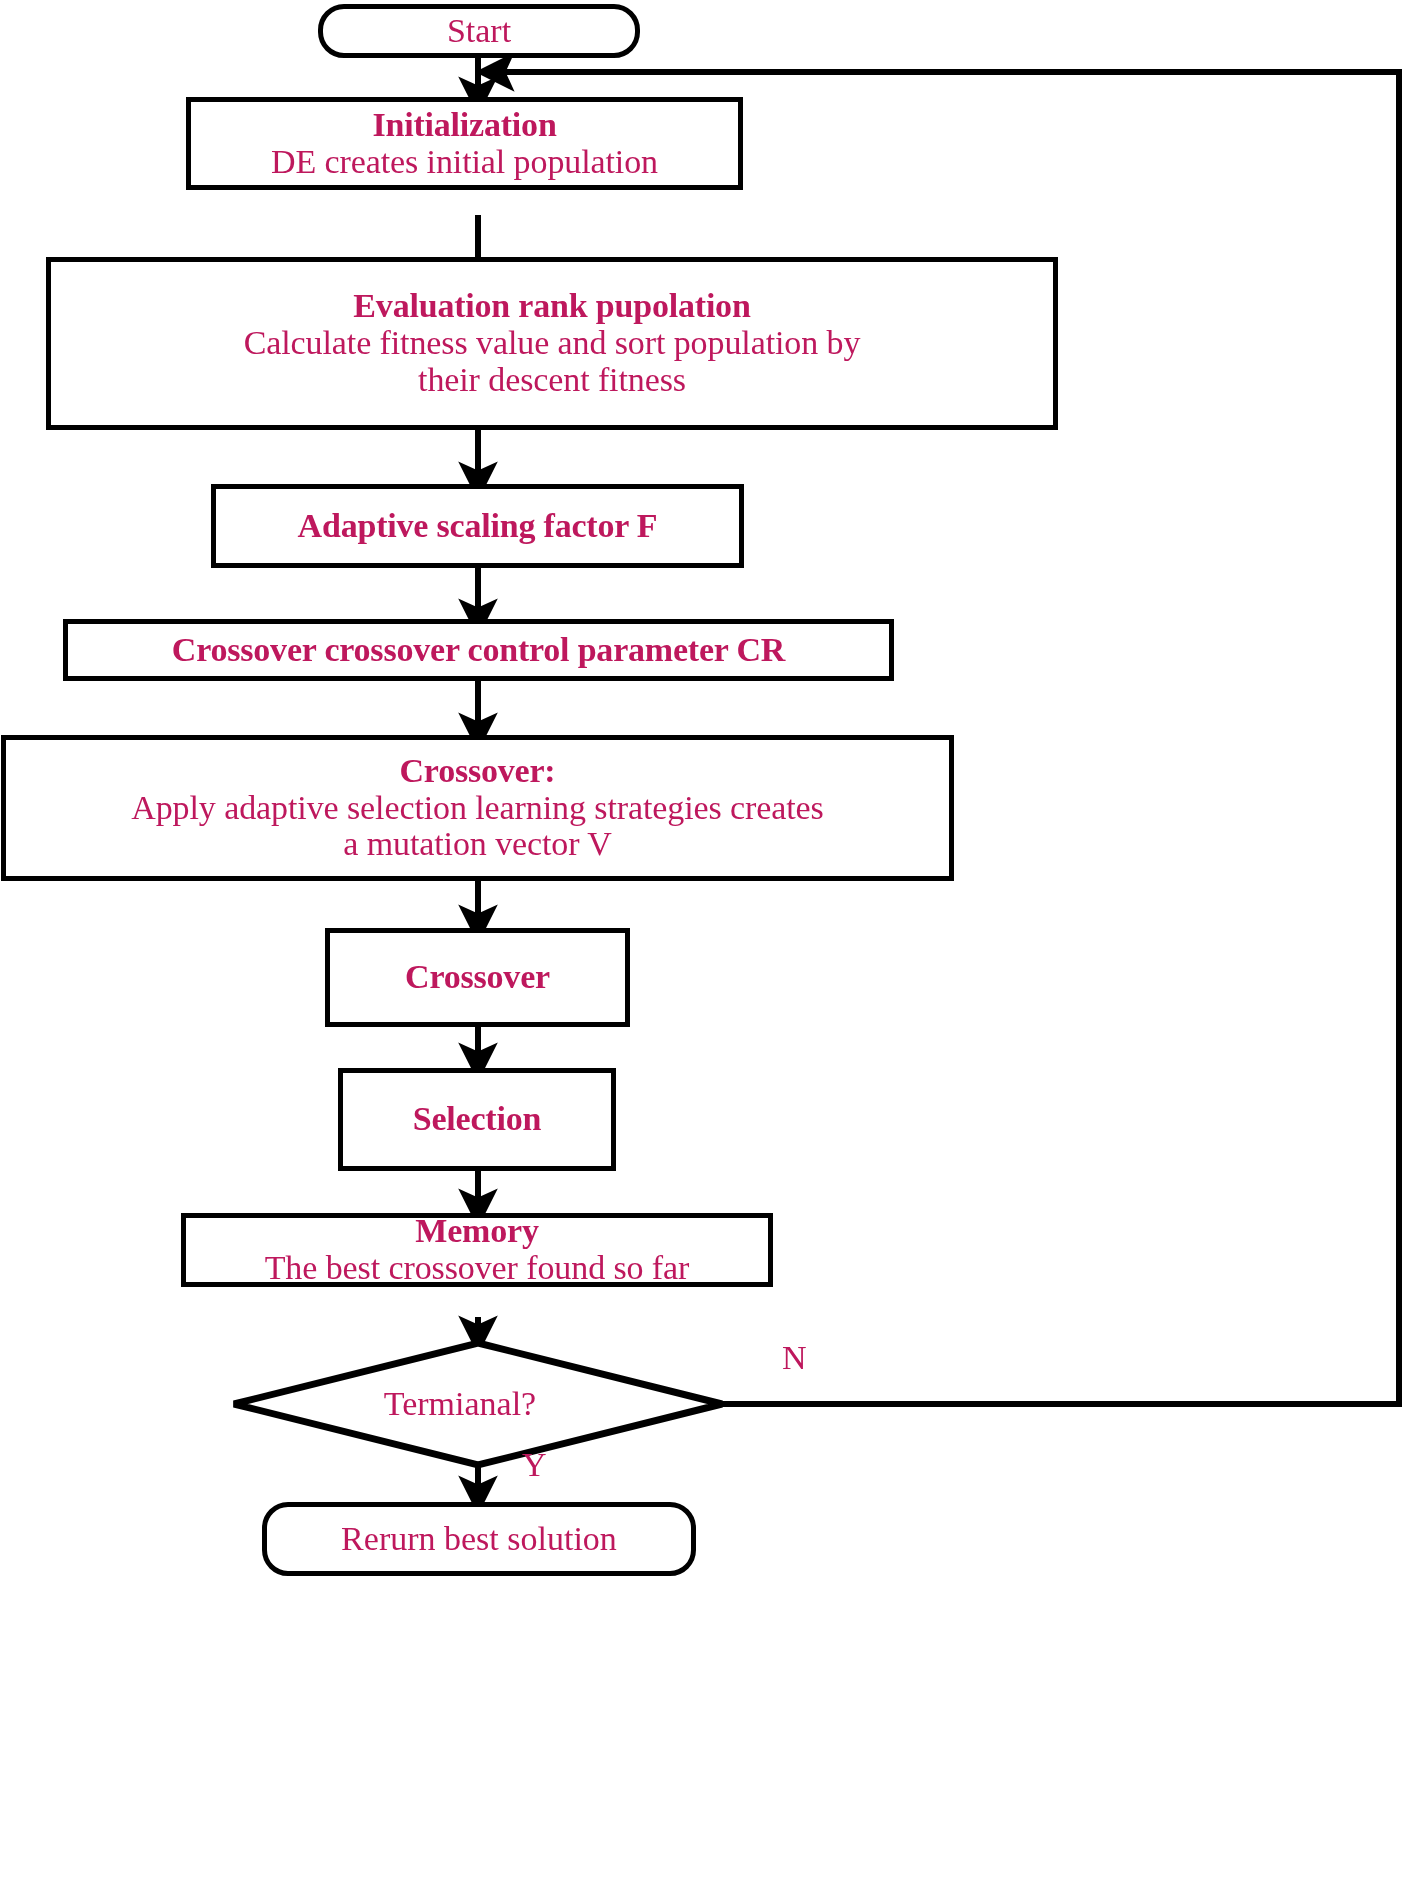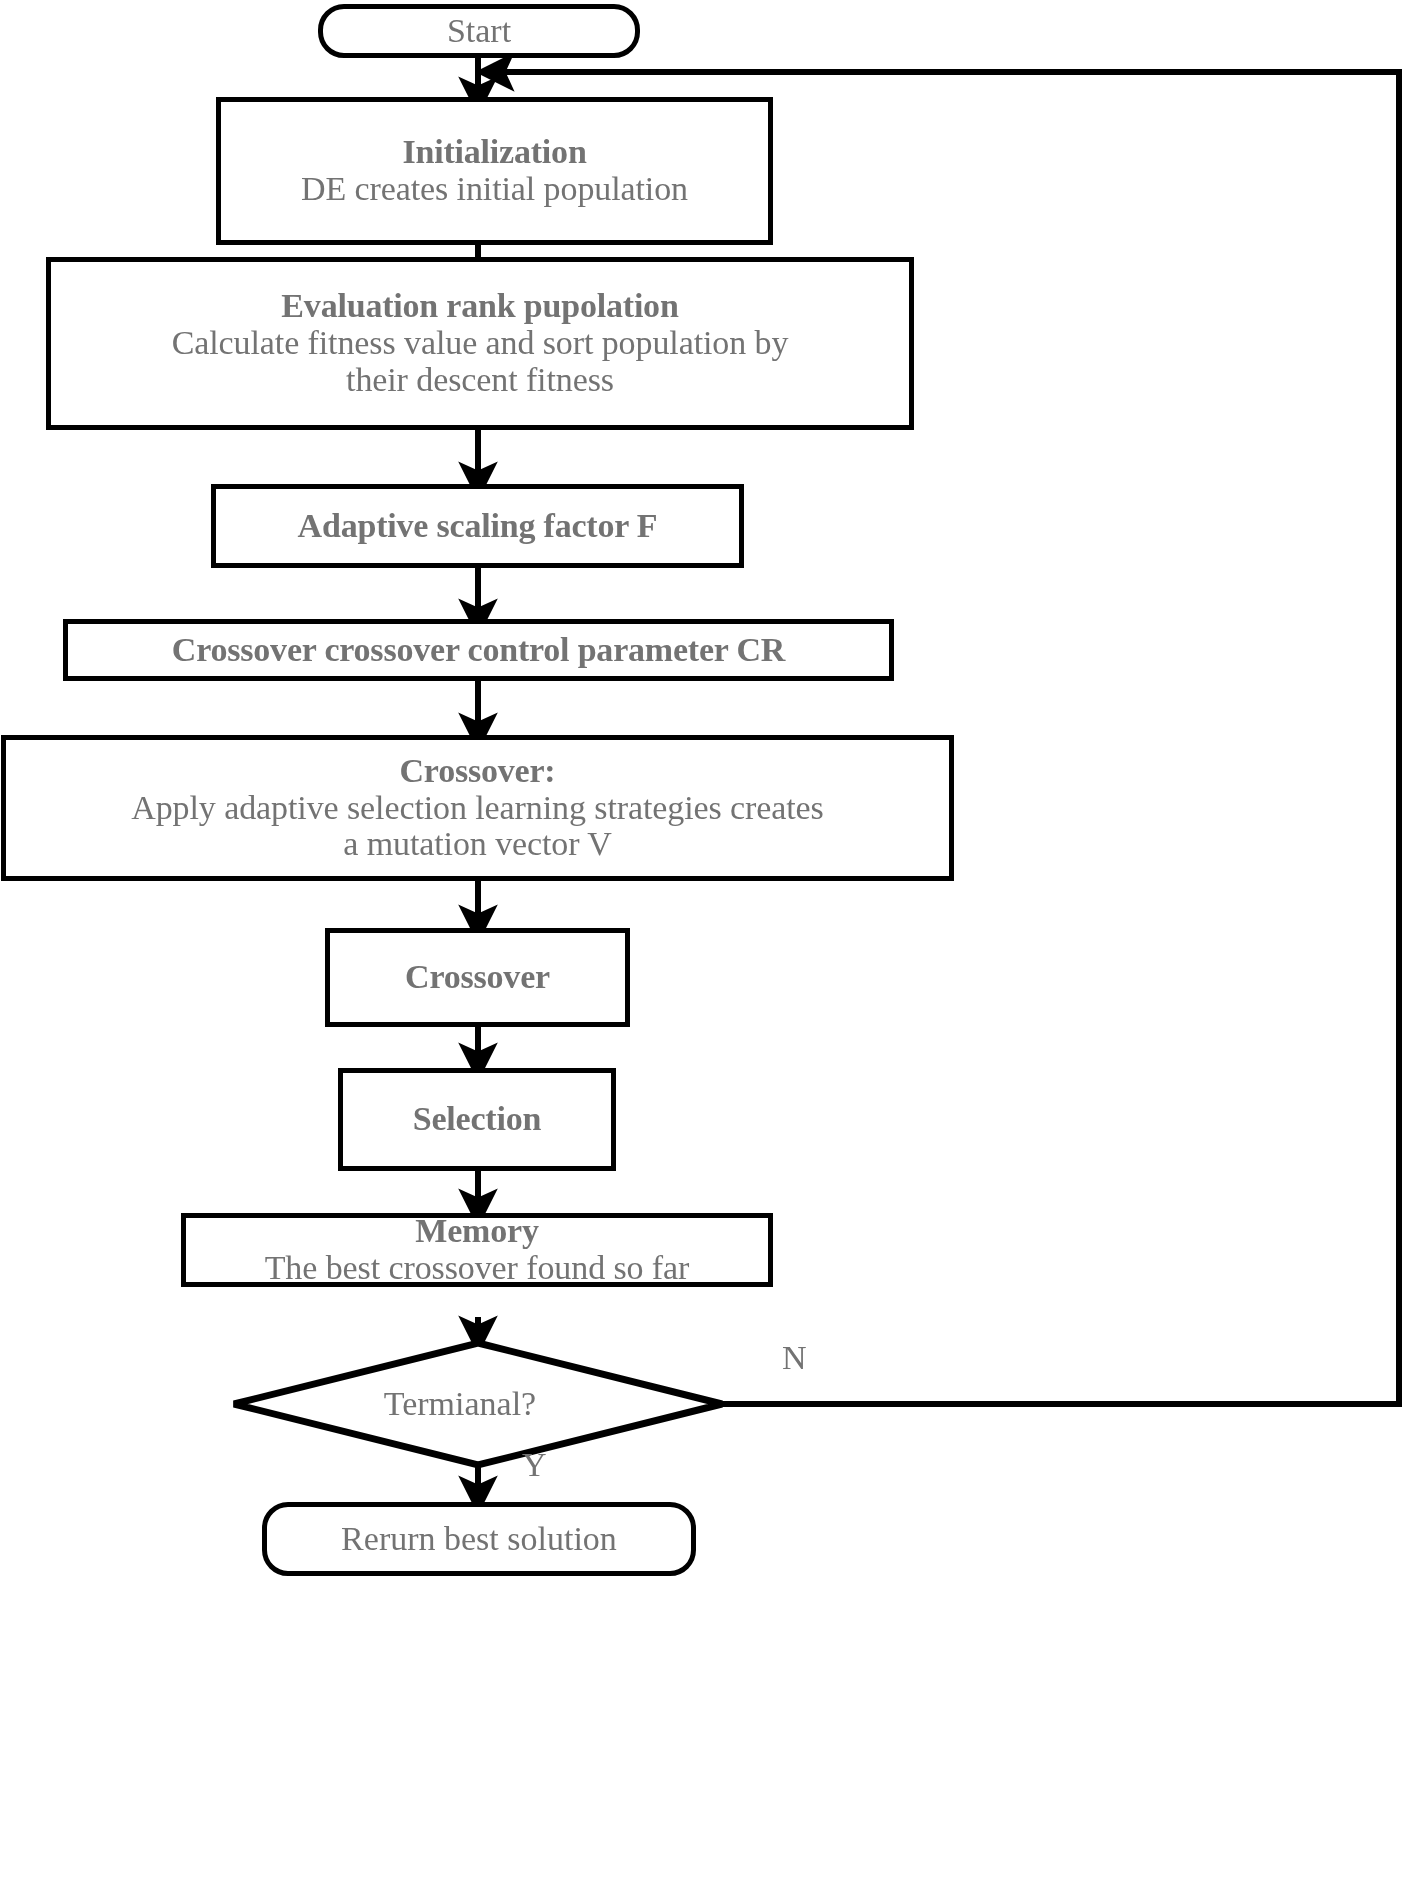--- a/index.html
+++ b/index.html
@@ -6,21 +6,21 @@
     margin: 0;
     padding: 0;
     background: #ffffff;
   }
   #canvas {
     position: relative;
     width: 1419px;
     height: 1899px;
     background: #ffffff;
     font-family: "Liberation Serif", "DejaVu Serif", serif;
-    color: #737373;
+    color: #be185d;
     overflow: hidden;
   }
   .node {
     position: absolute;
     box-sizing: border-box;
     border: 5px solid #000000;
     background: #ffffff;
     display: flex;
     flex-direction: column;
     align-items: center;
@@ -104,26 +104,26 @@
 
     <line x1="478" y1="1465" x2="478" y2="1503" stroke="#000000" stroke-width="6" marker-end="url(#arrowhead)"></line>
 
     <path d="M 722 1404 L 1399 1404 L 1399 72 L 487 72" fill="none" stroke="#000000" stroke-width="6" stroke-linejoin="miter" marker-end="url(#arrowhead)"></path>
   </svg>
 
   <div class="node terminal" style="left:318px; top:4px; width:322px; height:54px;">
     <div class="plain">Start</div>
   </div>
 
-  <div class="node" style="left:216px; top:97px; width:557px; height:148px;">
+  <div class="node" style="left:186px; top:97px; width:557px; height:93px;">
     <div class="title">Initialization</div>
     <div class="subtitle">DE creates initial population</div>
   </div>
 
-  <div class="node" style="left:46px; top:257px; width:868px; height:173px;">
+  <div class="node" style="left:46px; top:257px; width:1012px; height:173px;">
     <div class="title">Evaluation rank pupolation</div>
     <div class="subtitle">Calculate fitness value and sort population by</div>
     <div class="subtitle">their descent fitness</div>
   </div>
 
   <div class="node" style="left:211px; top:484px; width:533px; height:84px;">
     <div class="title">Adaptive scaling factor F</div>
   </div>
 
   <div class="node" style="left:63px; top:619px; width:831px; height:62px;">

